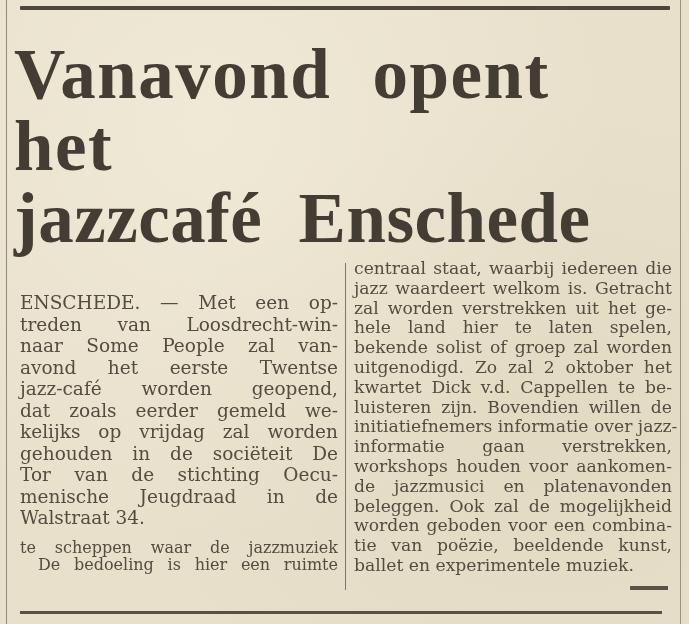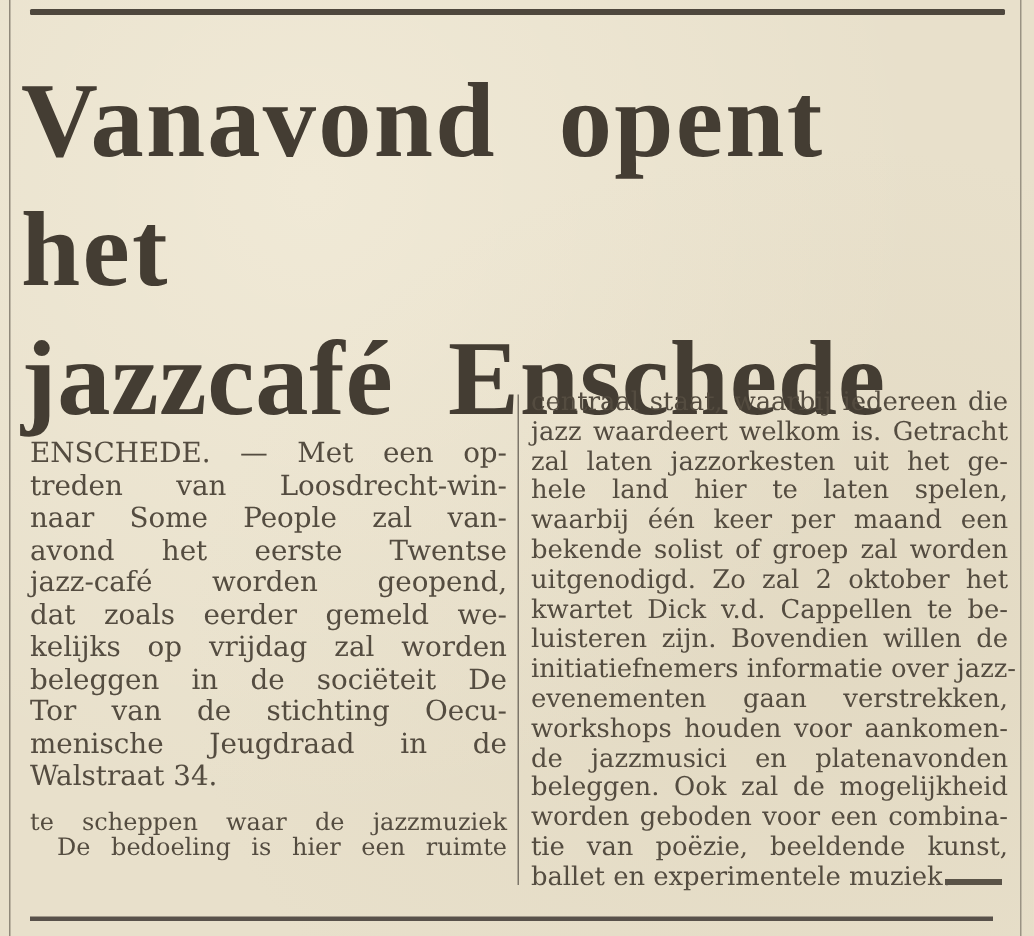--- a/index.html
+++ b/index.html
@@ -28,21 +28,21 @@
     }
     .rule-bottom {
       position: absolute; left: 20px; top: 611px; width: 642px; height: 3px; background: #58514a;
     }
     .headline {
       position: absolute; left: 14px; top: 38px; width: 660px;
       font-family: "Liberation Serif", "DejaVu Serif", serif;
       font-weight: bold;
       color: #443d33;
       font-size: 71px;
-      line-height: 86px;
+      line-height: 72px;
       letter-spacing: 1px;
       margin: 0;
     }
     .headline .line1 { display: block; word-spacing: 22px; letter-spacing: 1.5px; }
     .headline .line2 { display: block; word-spacing: 18px; letter-spacing: 0.5px; }
     .col {
       position: absolute; top: 262px;
       font-family: "DejaVu Serif", serif;
       font-size: 18.5px;
       line-height: 21.5px;
@@ -79,46 +79,45 @@
 
   <div class="col col-left">
     <p>
       <span class="ln">ENSCHEDE. — Met een op-</span>
       <span class="ln">treden van Loosdrecht-win-</span>
       <span class="ln">naar Some People zal van-</span>
       <span class="ln">avond het eerste Twentse</span>
       <span class="ln">jazz-café worden geopend,</span>
       <span class="ln">dat zoals eerder gemeld we-</span>
       <span class="ln">kelijks op vrijdag zal worden</span>
-      <span class="ln">beleggen in de sociëteit De</span>
+      <span class="ln">gehouden in de sociëteit De</span>
       <span class="ln">Tor van de stichting Oecu-</span>
       <span class="ln">menische Jeugdraad in de</span>
       <span class="ln last">Walstraat 34.</span>
     </p>
     <p class="small para2">
       <span class="ln">te scheppen waar de jazzmuziek</span>
       <span class="ln indent">De bedoeling is hier een ruimte</span>
     </p>
   </div>
 
   <div class="divider"></div>
 
   <div class="col col-right">
     <p>
       <span class="ln">centraal staat, waarbij iedereen die</span>
       <span class="ln">jazz waardeert welkom is. Getracht</span>
-      <span class="ln">zal laten jazzorkesten uit het ge-</span>
+      <span class="ln">zal worden verstrekken uit het ge-</span>
       <span class="ln">hele land hier te laten spelen,</span>
-      <span class="ln">waarbij één keer per maand een</span>
       <span class="ln">bekende solist of groep zal worden</span>
       <span class="ln">uitgenodigd. Zo zal 2 oktober het</span>
       <span class="ln">kwartet Dick v.d. Cappellen te be-</span>
       <span class="ln">luisteren zijn. Bovendien willen de</span>
       <span class="ln">initiatiefnemers informatie over jazz-</span>
-      <span class="ln">evenementen gaan verstrekken,</span>
+      <span class="ln">informatie gaan verstrekken,</span>
       <span class="ln">workshops houden voor aankomen-</span>
       <span class="ln">de jazzmusici en platenavonden</span>
       <span class="ln">beleggen. Ook zal de mogelijkheid</span>
       <span class="ln">worden geboden voor een combina-</span>
       <span class="ln">tie van poëzie, beeldende kunst,</span>
       <span class="ln last">ballet en experimentele muziek.</span>
     </p>
   </div>
 
   <div class="end-mark"></div>

